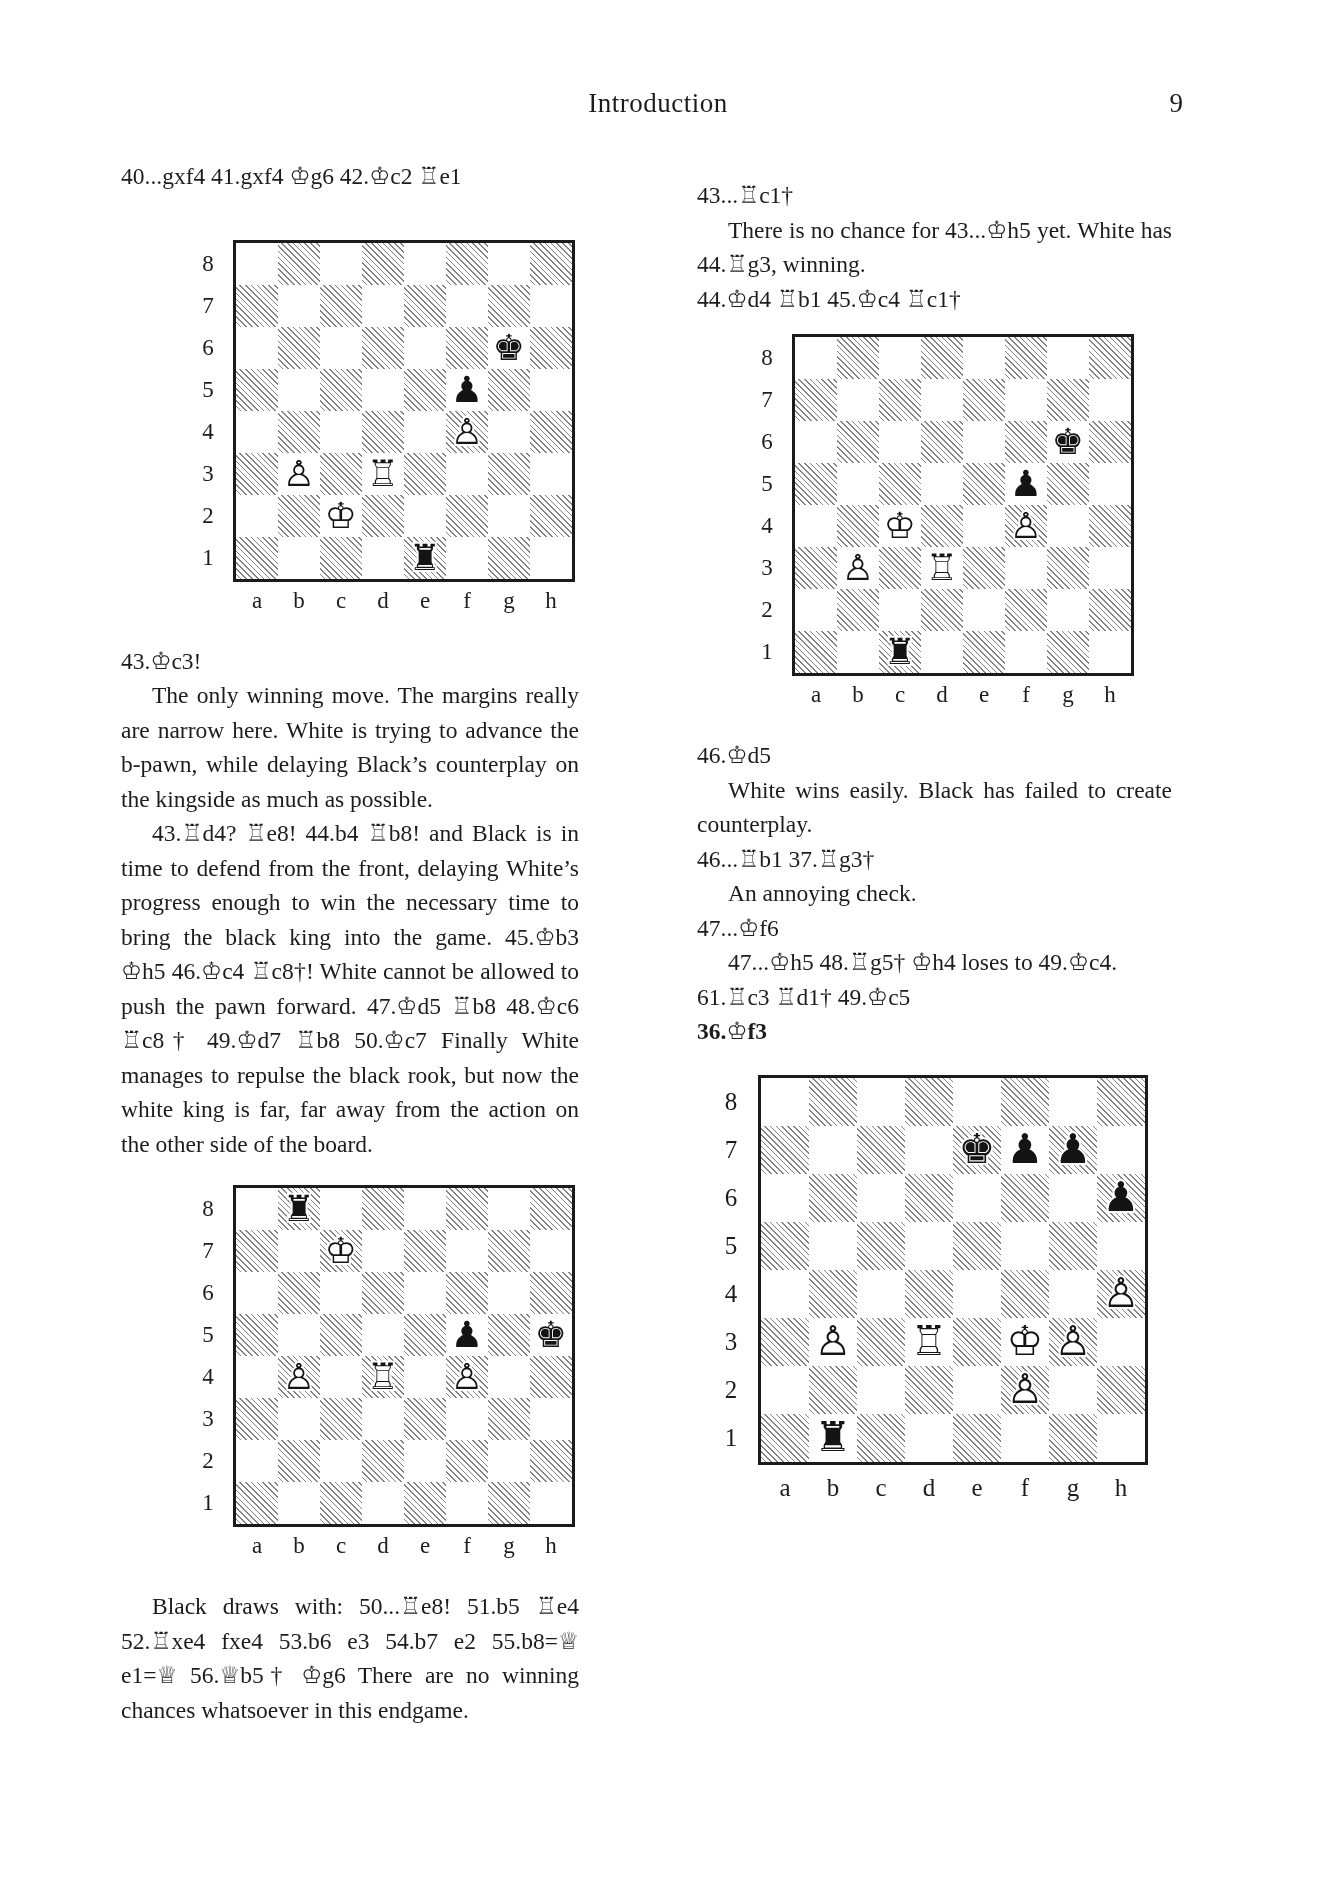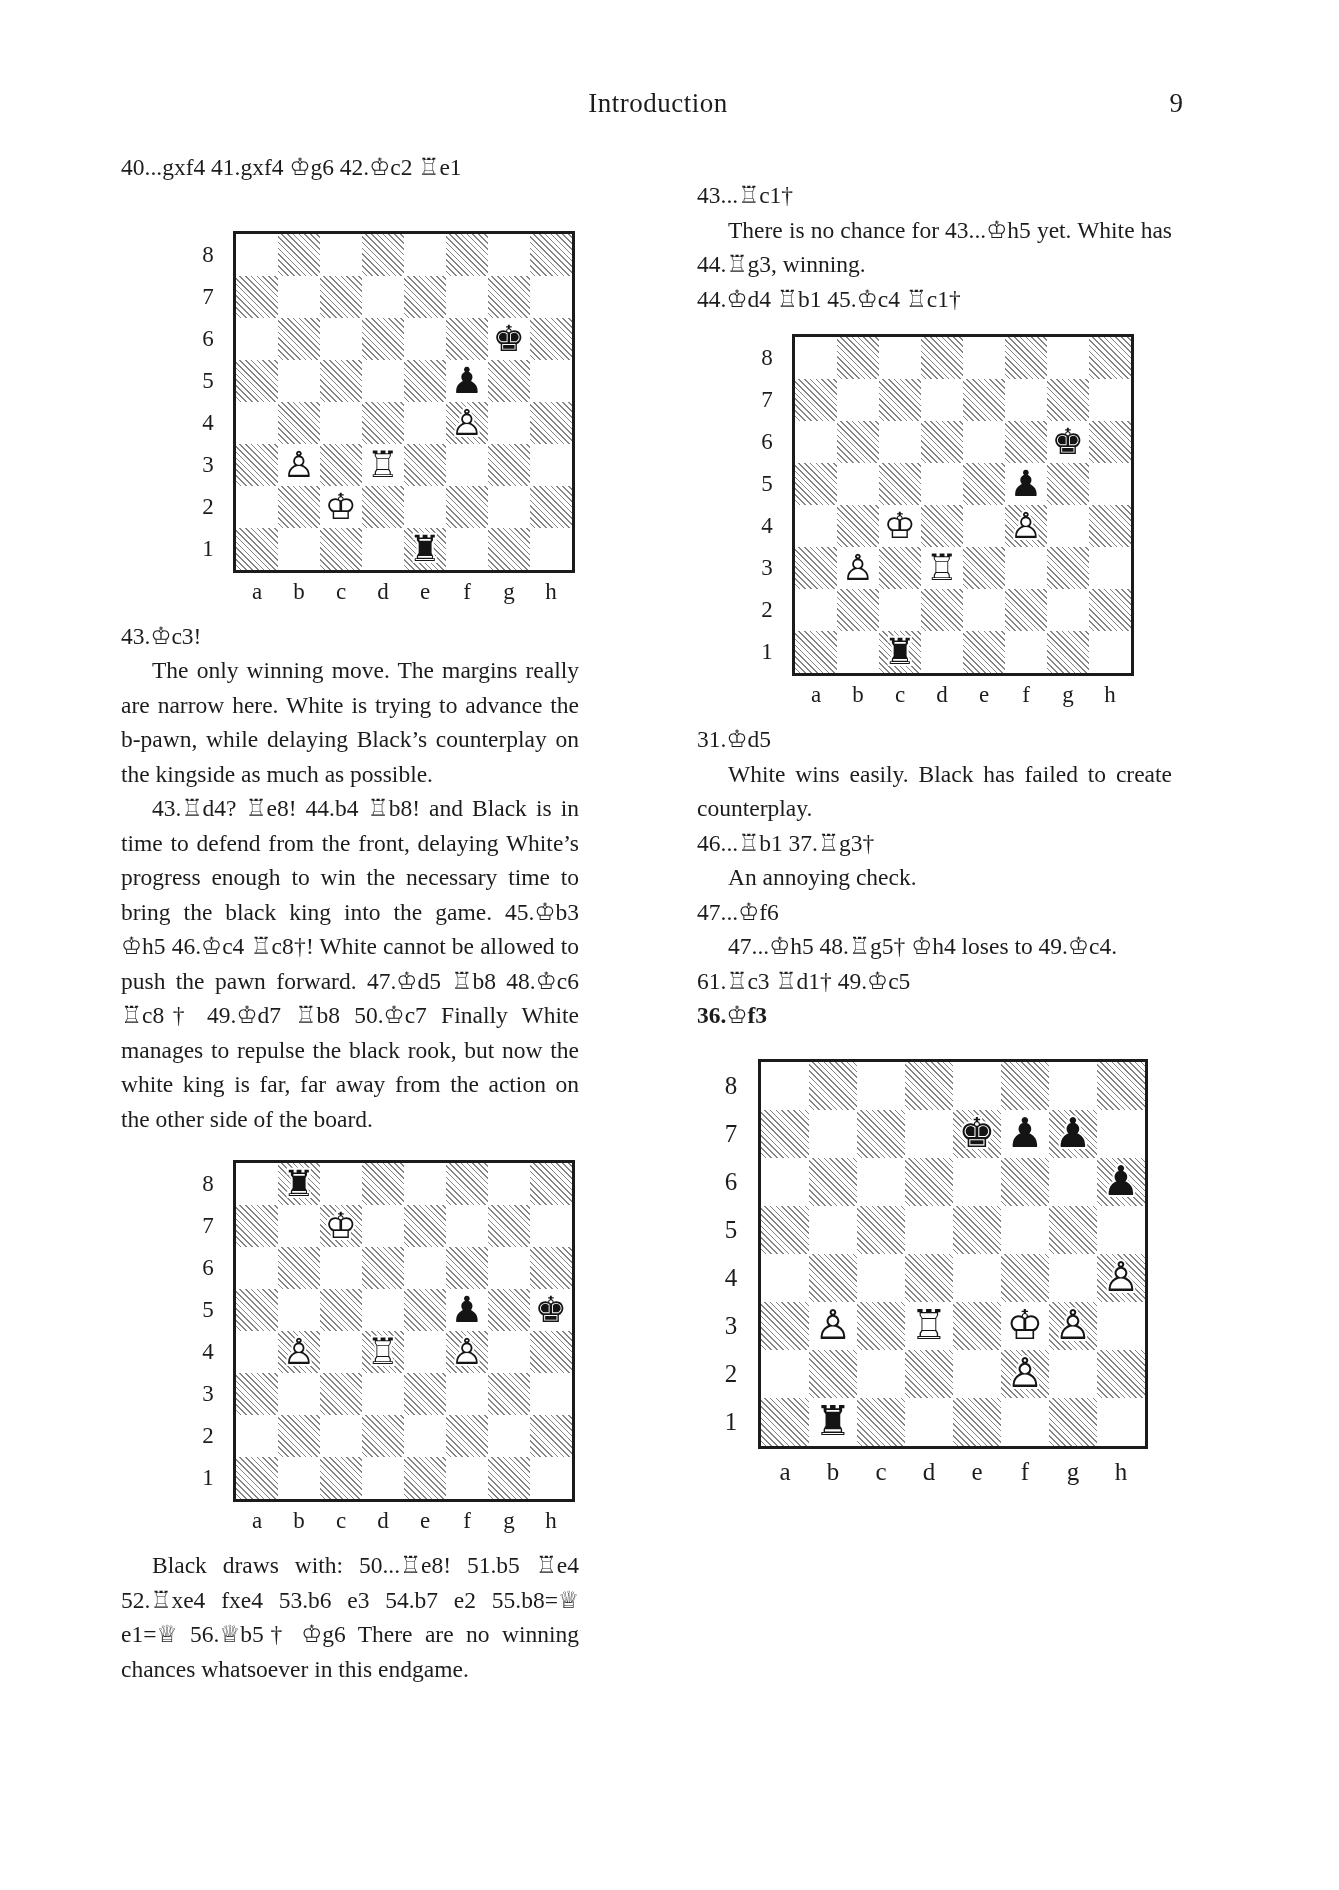--- a/index.html
+++ b/index.html
@@ -19,25 +19,25 @@
   .columns { position:absolute; top:150px; left:121px; width:1051px; display:flex; }
   .col-left  { width:458px; margin-right:118px; }
   .col-right { width:475px; }
   
   .move-line, .para {
     font-size:23.5px; line-height:34.5px; margin:0; text-align:justify;
   }
   .move-line { text-align:left; }
   .move-line.bold { font-weight:bold; }
   .para { text-indent:31px; }
-  .col-left  > .move-line:first-child { margin-top:0; }
+  .col-left  > .move-line:first-child { margin-top:9px; }
   .col-right > .move-line:first-child { margin-top:28px; }
   .col-right > :nth-child(4)  { margin-top:18px; }  
   .col-right > :nth-child(14) { }  
-  .diagram + .move-line, .diagram + .para { margin-top:14px; }
+  .diagram + .move-line, .diagram + .para { margin-top:30px; }
   
   .diagram { }
   .dg-d1 { margin:46px 0 0 72px; }
   .dg-d2 { margin:24px 0 0 72px; }
   .dg-d3 { margin:28px 0 0 55px; }
   .dg-d4 { margin:26px 0 0 17px; }
   .board-row { display:flex; align-items:flex-start; }
   .rank-labels { width:30px; padding:3px 10px 0 0; }
   .rank-labels div {
     height:42px; line-height:42px; text-align:center; font-size:23px;
@@ -460,21 +460,21 @@
             <span>a</span>
             <span>b</span>
             <span>c</span>
             <span>d</span>
             <span>e</span>
             <span>f</span>
             <span>g</span>
             <span>h</span>
           </div>
         </div>
-        <p class="move-line">31.♔d5</p>
+        <p class="move-line">46.♔d5</p>
         <p class="para">White wins easily. Black has failed to create counterplay.</p>
         <p class="move-line">46...♖b1 37.♖g3†</p>
         <p class="para">An annoying check.</p>
         <p class="move-line">47...♔f6</p>
         <p class="para">47...♔h5 48.♖g5† ♔h4 loses to 49.♔c4.</p>
         <p class="move-line">61.♖c3 ♖d1† 49.♔c5</p>
         <p class="move-line bold">36.♔f3</p>
         <div class="diagram dg-d4">
           <div class="board-row">
             <div class="rank-labels">

